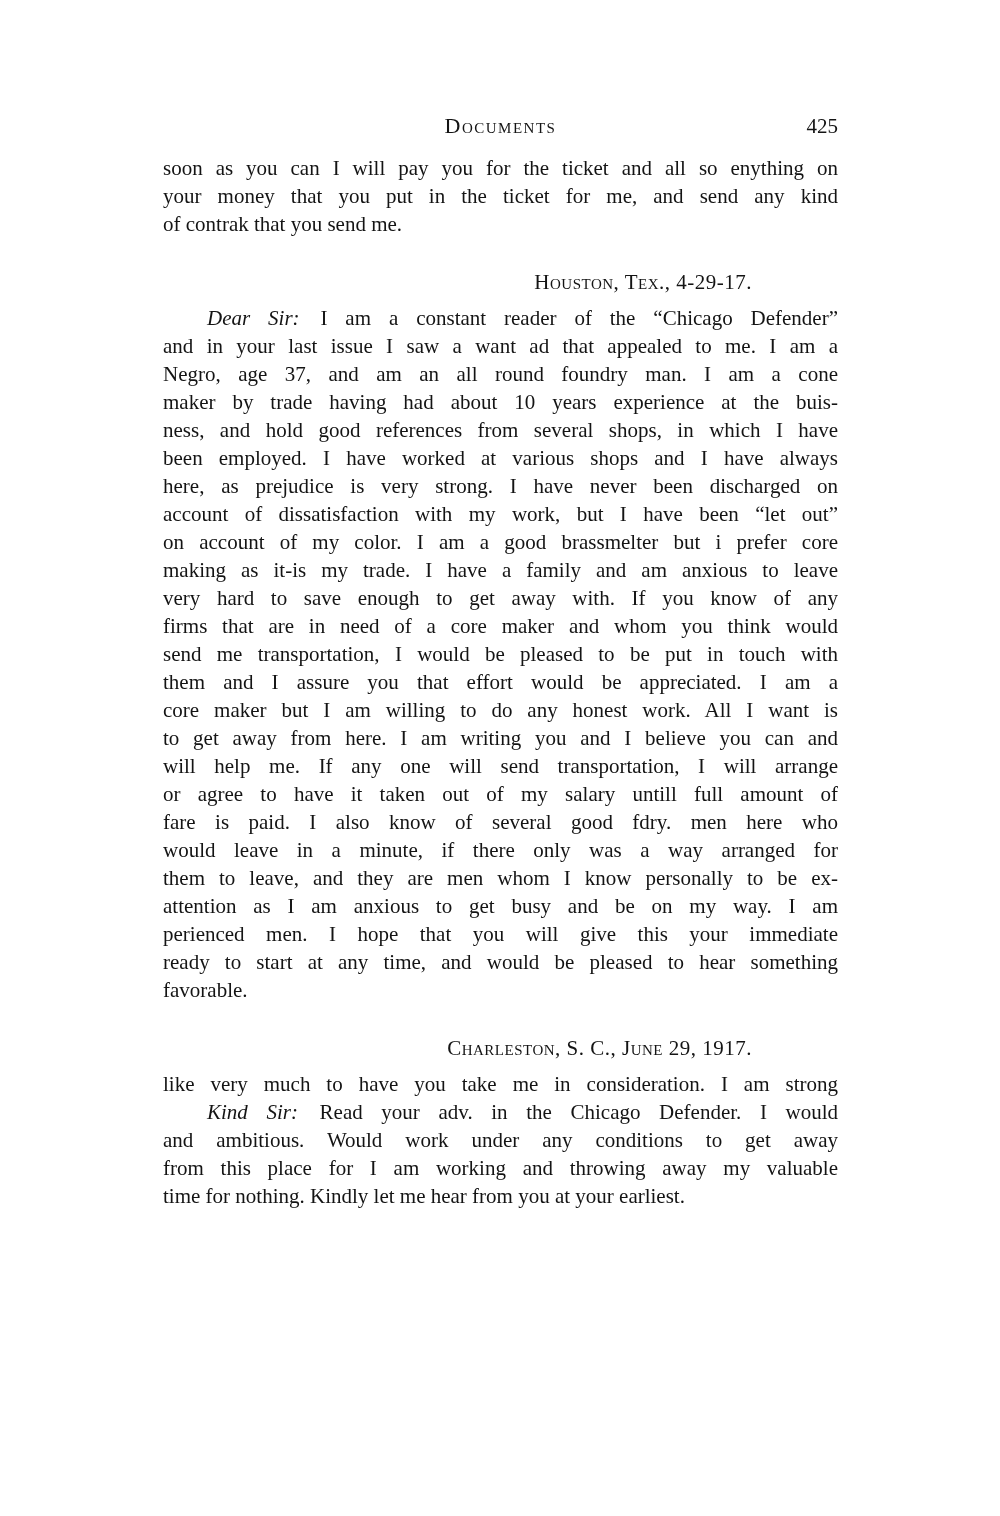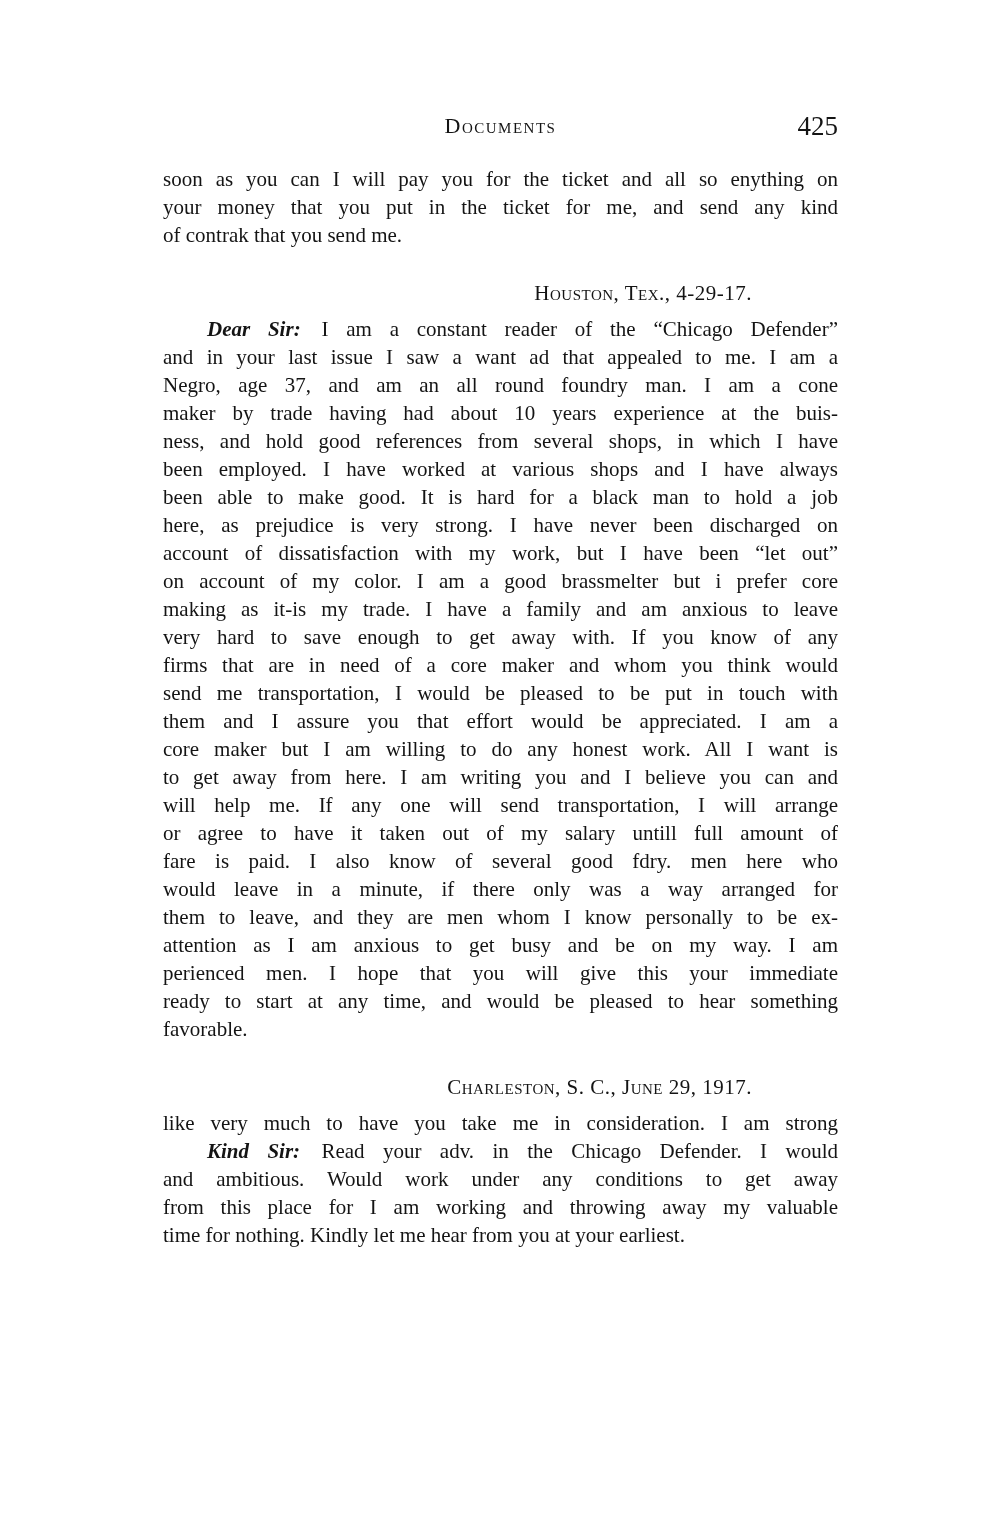--- a/index.html
+++ b/index.html
@@ -31,42 +31,42 @@
   .running-title {
     text-align: center;
     font-variant: small-caps;
     letter-spacing: 1.5px;
     font-size: 22px;
   }
   .page-number {
     position: absolute;
     right: 0;
     top: 0;
-    font-size: 27px;
+    font-size: 21px;
   }
   .block { width: 100%; }
-  .block.paragraph { margin-top: 25px; }
+  .block.paragraph { margin-top: 14px; }
   .block.dateline-block { margin-top: 30px; }
   .block.letter { margin-top: 8px; }
   .jline {
     line-height: 28px;
     text-align: justify;
     text-align-last: justify;
     text-justify: inter-word;
     white-space: normal;
   }
   .jline.last {
     text-align-last: left;
   }
   .jline.indent {
     padding-left: 44px;
   }
   .salutation {
     font-style: italic;
-    font-weight: bold;
+    font-weight: normal;
     padding-right: 3px;
   }
   .dateline {
     line-height: 28px;
     text-align: right;
     padding-right: 86px;
     font-variant: small-caps;
     letter-spacing: 0.5px;
   }
 </style>
@@ -88,21 +88,20 @@
         <div class="block dateline-block">
           <div class="dateline">Houston, Tex., 4-29-17.</div>
         </div>
         <div class="block letter">
           <div class="jline indent"><span class="salutation">Dear Sir:</span> I am a constant reader of the “Chicago Defender”</div>
           <div class="jline">and in your last issue I saw a want ad that appealed to me.  I am a</div>
           <div class="jline">Negro, age 37, and am an all round foundry man.  I am a cone</div>
           <div class="jline">maker by trade having had about 10 years experience at the buis-</div>
           <div class="jline">ness, and hold good references from several shops, in which I have</div>
           <div class="jline">been employed.  I have worked at various shops and I have always</div>
-          <div class="jline">been able to make good.  It is hard for a black man to hold a job</div>
           <div class="jline">here, as prejudice is very strong.  I have never been discharged on</div>
           <div class="jline">account of dissatisfaction with my work, but I have been “let out”</div>
           <div class="jline">on account of my color.  I am a good brassmelter but i prefer core</div>
           <div class="jline">making as it-is my trade.  I have a family and am anxious to leave</div>
           <div class="jline">very hard to save enough to get away with.  If you know of any</div>
           <div class="jline">firms that are in need of a core maker and whom you think would</div>
           <div class="jline">send me transportation, I would be pleased to be put in touch with</div>
           <div class="jline">them and I assure you that effort would be appreciated.  I am a</div>
           <div class="jline">core maker but I am willing to do any honest work.  All I want is</div>
           <div class="jline">to get away from here.  I am writing you and I believe you can and</div>

